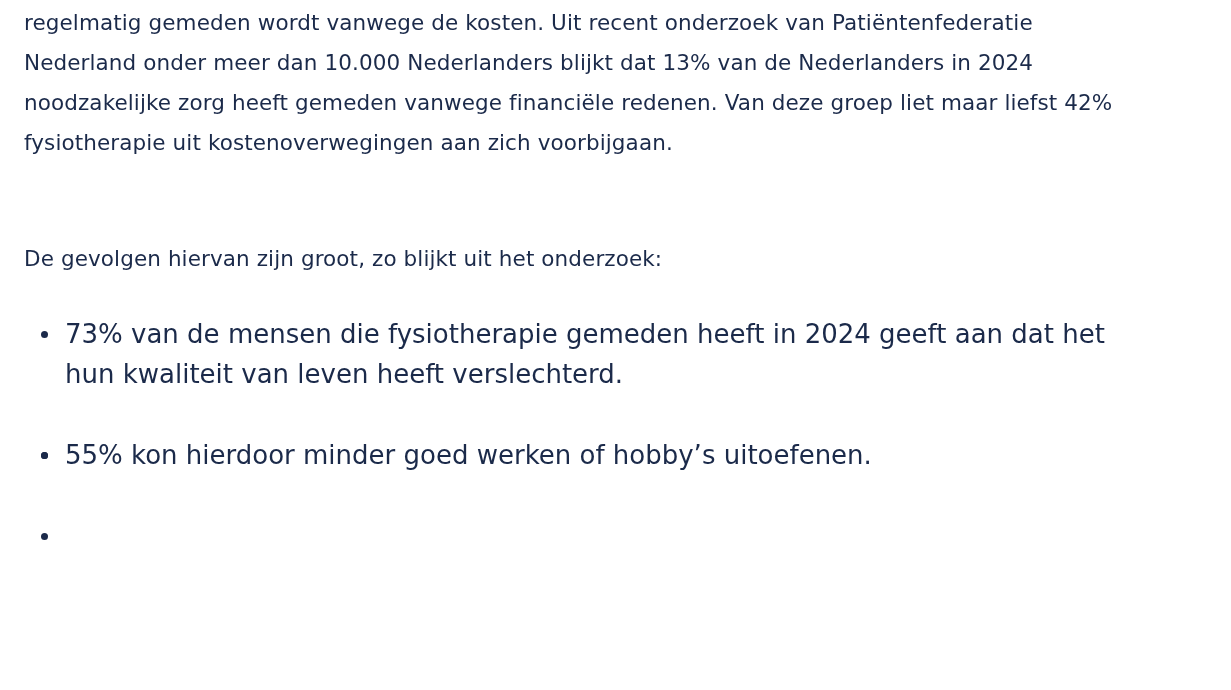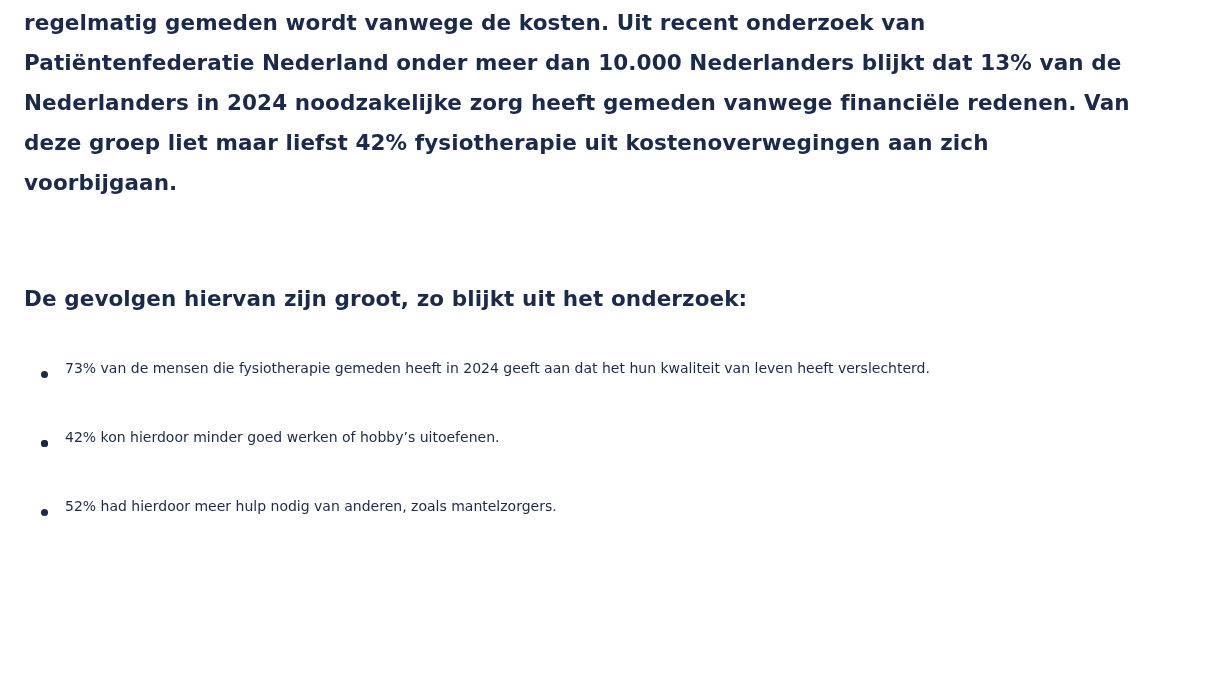--- a/index.html
+++ b/index.html
@@ -17,41 +17,41 @@
   .article {
     padding: 0 24px;
     box-sizing: border-box;
     width: 1231px;
   }
   p.body-text {
     margin: 0 0 0 0;
     font-size: 21.5px;
     line-height: 40px;
     color: #1b2a4a;
-    font-weight: 700;
+    font-weight: 400;
     letter-spacing: 0.1px;
     max-width: 1110px;
   }
   p.body-text.first {
     margin-top: 3px;
   }
   p.body-text.second {
     margin-top: 76px;
   }
   ul.bullet-list {
     list-style: none;
     margin: 35px 0 0 0;
     padding: 0;
   }
   ul.bullet-list li {
     position: relative;
     padding-left: 41px;
     margin-bottom: 41px;
-    font-size: 14px;
-    line-height: 28px;
+    font-size: 26px;
+    line-height: 40px;
     color: #1b2a4a;
     max-width: 1090px;
   }
   ul.bullet-list li:last-child {
     margin-bottom: 0;
   }
   ul.bullet-list li .bullet-dot {
     position: absolute;
     left: 17px;
     top: 17px;
@@ -73,21 +73,20 @@
   <ul class="bullet-list">
     <li>
       <span class="bullet-dot"></span>
       <span>73% van de mensen die fysiotherapie gemeden heeft in 2024 geeft aan dat het hun kwaliteit van leven heeft verslechterd.</span>
     </li>
     <li>
       <span class="bullet-dot"></span>
     </li>
     <li>
       <span class="bullet-dot"></span>
-      <span>42% kon hierdoor minder goed werken of hobby’s uitoefenen.</span>
+      <span>55% kon hierdoor minder goed werken of hobby’s uitoefenen.</span>
     </li>
     <li>
       <span class="bullet-dot"></span>
-      <span>52% had hierdoor meer hulp nodig van anderen, zoals mantelzorgers.</span>
     </li>
   </ul>
 
 </div>
 
 </body></html>

